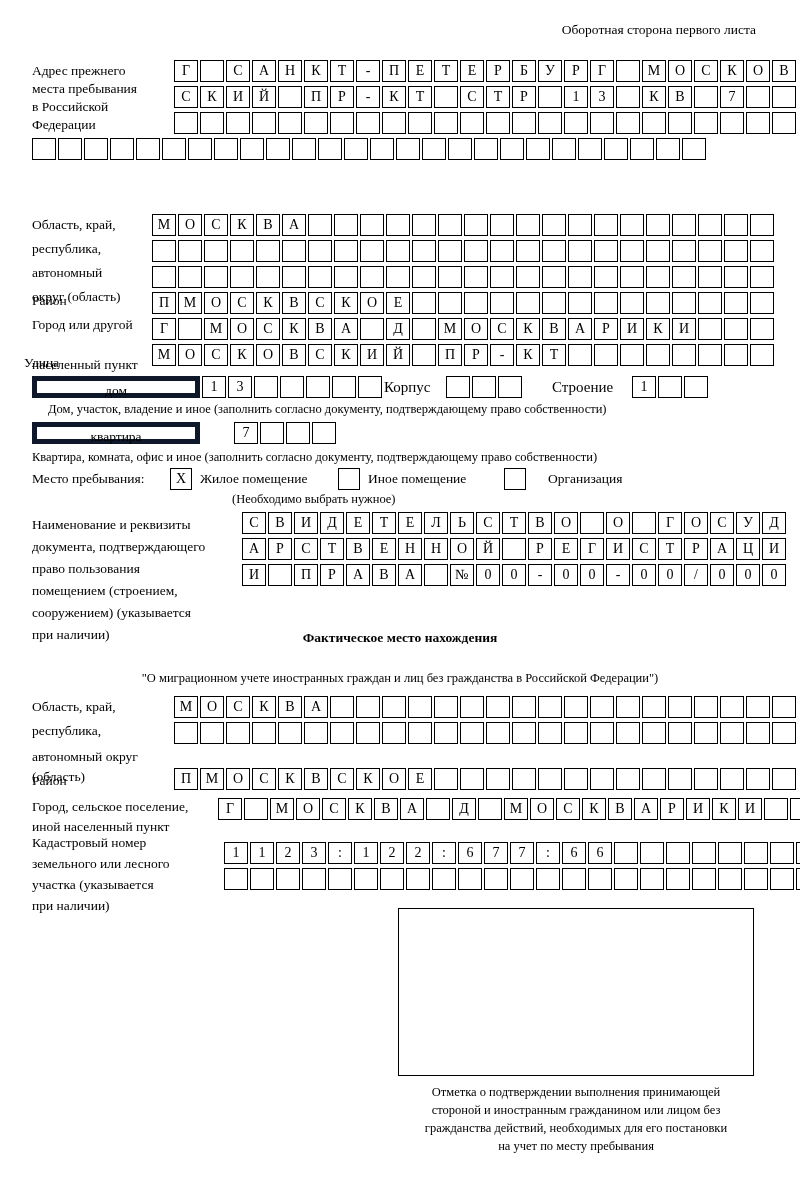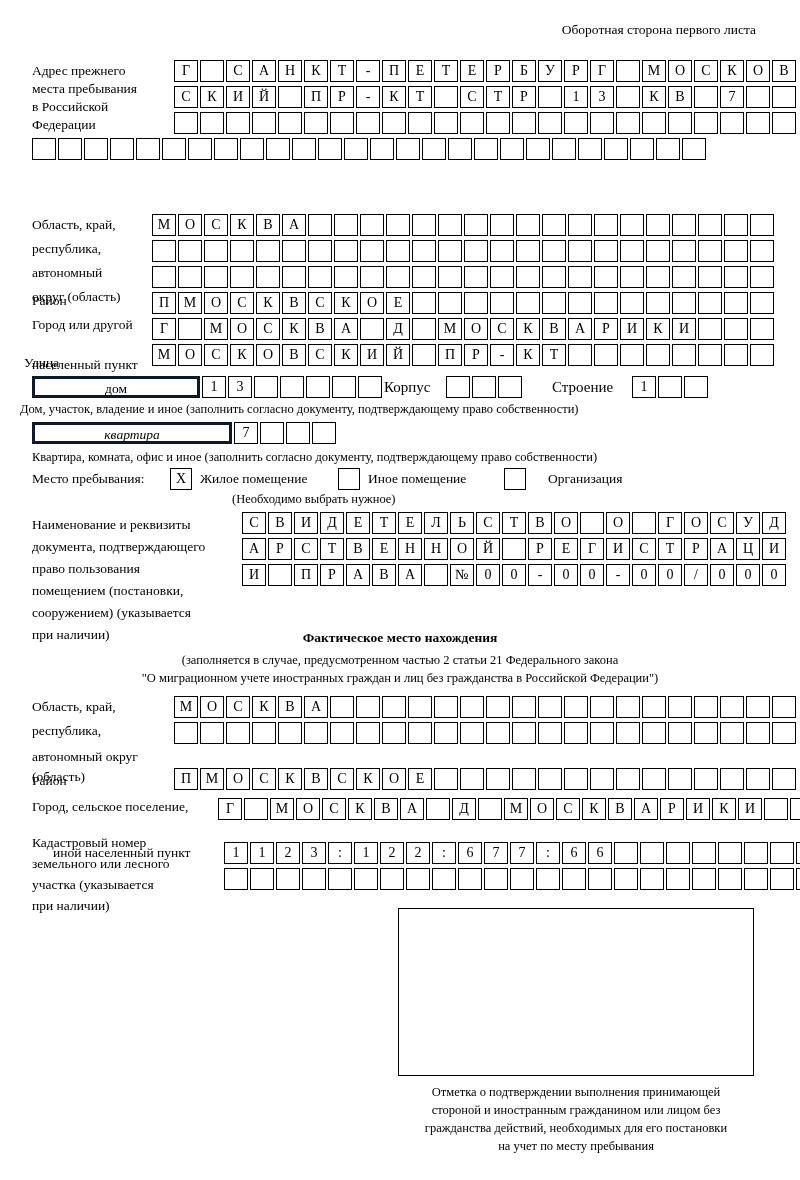--- a/index.html
+++ b/index.html
@@ -61,21 +61,21 @@
     margin-right: 2px;
     box-sizing: border-box;
     text-align: center;
     font-size: 14px;
     line-height: 20px;
     font-family: "Liberation Serif", serif;
     background: #fff;
   }
   .namebox {
     position: absolute;
-    border: 3px solid #0f172a;
+    border: 5px solid #0f172a;
     box-sizing: border-box;
     height: 22px;
     text-align: center;
     font-size: 13.5px;
     line-height: 20px;
     background: #fff;
   }
   .checkbox {
     width: 22px;
     height: 22px;
@@ -412,44 +412,44 @@
       <div class="cell"></div>
       <div class="cell"></div>
     </div>
   <div class="inline-lbl" style="left:552px; top:379px;">Строение</div>
   <div class="row" id="s2-stroenie" style="left:632px; top:376px;">
       <div class="cell">1</div>
       <div class="cell"></div>
       <div class="cell"></div>
     </div>
 
-  <div class="lbl small" style="left:20px; top:400px;">Дом, участок, владение и иное (заполнить согласно документу, подтверждающему право собственности)</div>
-
-  <div class="namebox" style="left:32px; top:422px; width:200px;font-style:italic;">квартира</div>
+  <div class="lbl small" style="left:48px; top:400px;">Дом, участок, владение и иное (заполнить согласно документу, подтверждающему право собственности)</div>
+
+  <div class="namebox" style="left:32px; top:422px; width:168px;">квартира</div>
   <div class="row" id="s2-flat" style="left:234px; top:422px;">
       <div class="cell">7</div>
       <div class="cell"></div>
       <div class="cell"></div>
       <div class="cell"></div>
     </div>
   <div class="lbl small" style="left:32px; top:448px;">Квартира, комната, офис и иное (заполнить согласно документу, подтверждающему право собственности)</div>
 
   <div class="lbl" style="left:32px; top:470px;">Место пребывания:</div>
   <div class="checkbox" style="position:absolute; left:170px; top:468px;">X</div>
   <div class="lbl" style="left:200px; top:470px;">Жилое помещение</div>
   <div class="checkbox" style="position:absolute; left:338px; top:468px;"></div>
   <div class="lbl" style="left:368px; top:470px;">Иное помещение</div>
   <div class="checkbox" style="position:absolute; left:504px; top:468px;"></div>
   <div class="lbl" style="left:548px; top:470px;">Организация</div>
   <div class="lbl small" style="left:232px; top:490px;">(Необходимо выбрать нужное)</div>
 
   <div class="lbl" style="left:32px; top:516px;">Наименование и реквизиты</div>
   <div class="lbl" style="left:32px; top:538px;">документа, подтверждающего</div>
   <div class="lbl" style="left:32px; top:560px;">право пользования</div>
-  <div class="lbl" style="left:32px; top:582px;">помещением (постановки,</div>
+  <div class="lbl" style="left:32px; top:582px;">помещением (строением,</div>
   <div class="lbl" style="left:32px; top:604px;">сооружением) (указывается</div>
   <div class="lbl" style="left:32px; top:626px;">при наличии)</div>
 
   <div class="row" id="s2-doc-0" style="left:242px; top:512px;">
       <div class="cell">С</div>
       <div class="cell">В</div>
       <div class="cell">И</div>
       <div class="cell">Д</div>
       <div class="cell">Е</div>
       <div class="cell">Т</div>
@@ -510,21 +510,20 @@
       <div class="cell">-</div>
       <div class="cell">0</div>
       <div class="cell">0</div>
       <div class="cell">/</div>
       <div class="cell">0</div>
       <div class="cell">0</div>
       <div class="cell">0</div>
     </div>
 
   <div class="center-title" style="top:630px;">Фактическое место нахождения</div>
-  <div class="center-note" style="top:652px;">(заполняется в случае, предусмотренном частью 2 статьи 21 Федерального закона</div>
   <div class="center-note" style="top:670px;">"О миграционном учете иностранных граждан и лиц без гражданства в Российской Федерации")</div>
 
   <div class="lbl" style="left:32px; top:698px;">Область, край,</div>
   <div class="lbl" style="left:32px; top:722px;">республика,</div>
   <div class="lbl" style="left:32px; top:748px;">автономный округ</div>
   <div class="lbl" style="left:32px; top:768px;">(область)</div>
 
   <div class="row" id="al-region-0" style="left:174px; top:696px;">
       <div class="cell">М</div>
       <div class="cell">О</div>
@@ -600,21 +599,21 @@
       <div class="cell"></div>
       <div class="cell"></div>
       <div class="cell"></div>
       <div class="cell"></div>
       <div class="cell"></div>
       <div class="cell"></div>
       <div class="cell"></div>
     </div>
 
   <div class="lbl" style="left:32px; top:798px;">Город, сельское поселение,</div>
-  <div class="lbl" style="left:32px; top:844px;margin-left:21px;">иной населенный пункт</div>
+  <div class="lbl" style="left:32px; top:818px;">иной населенный пункт</div>
   <div class="row" id="al-city" style="left:218px; top:798px;">
       <div class="cell">Г</div>
       <div class="cell"></div>
       <div class="cell">М</div>
       <div class="cell">О</div>
       <div class="cell">С</div>
       <div class="cell">К</div>
       <div class="cell">В</div>
       <div class="cell">А</div>
       <div class="cell"></div>

